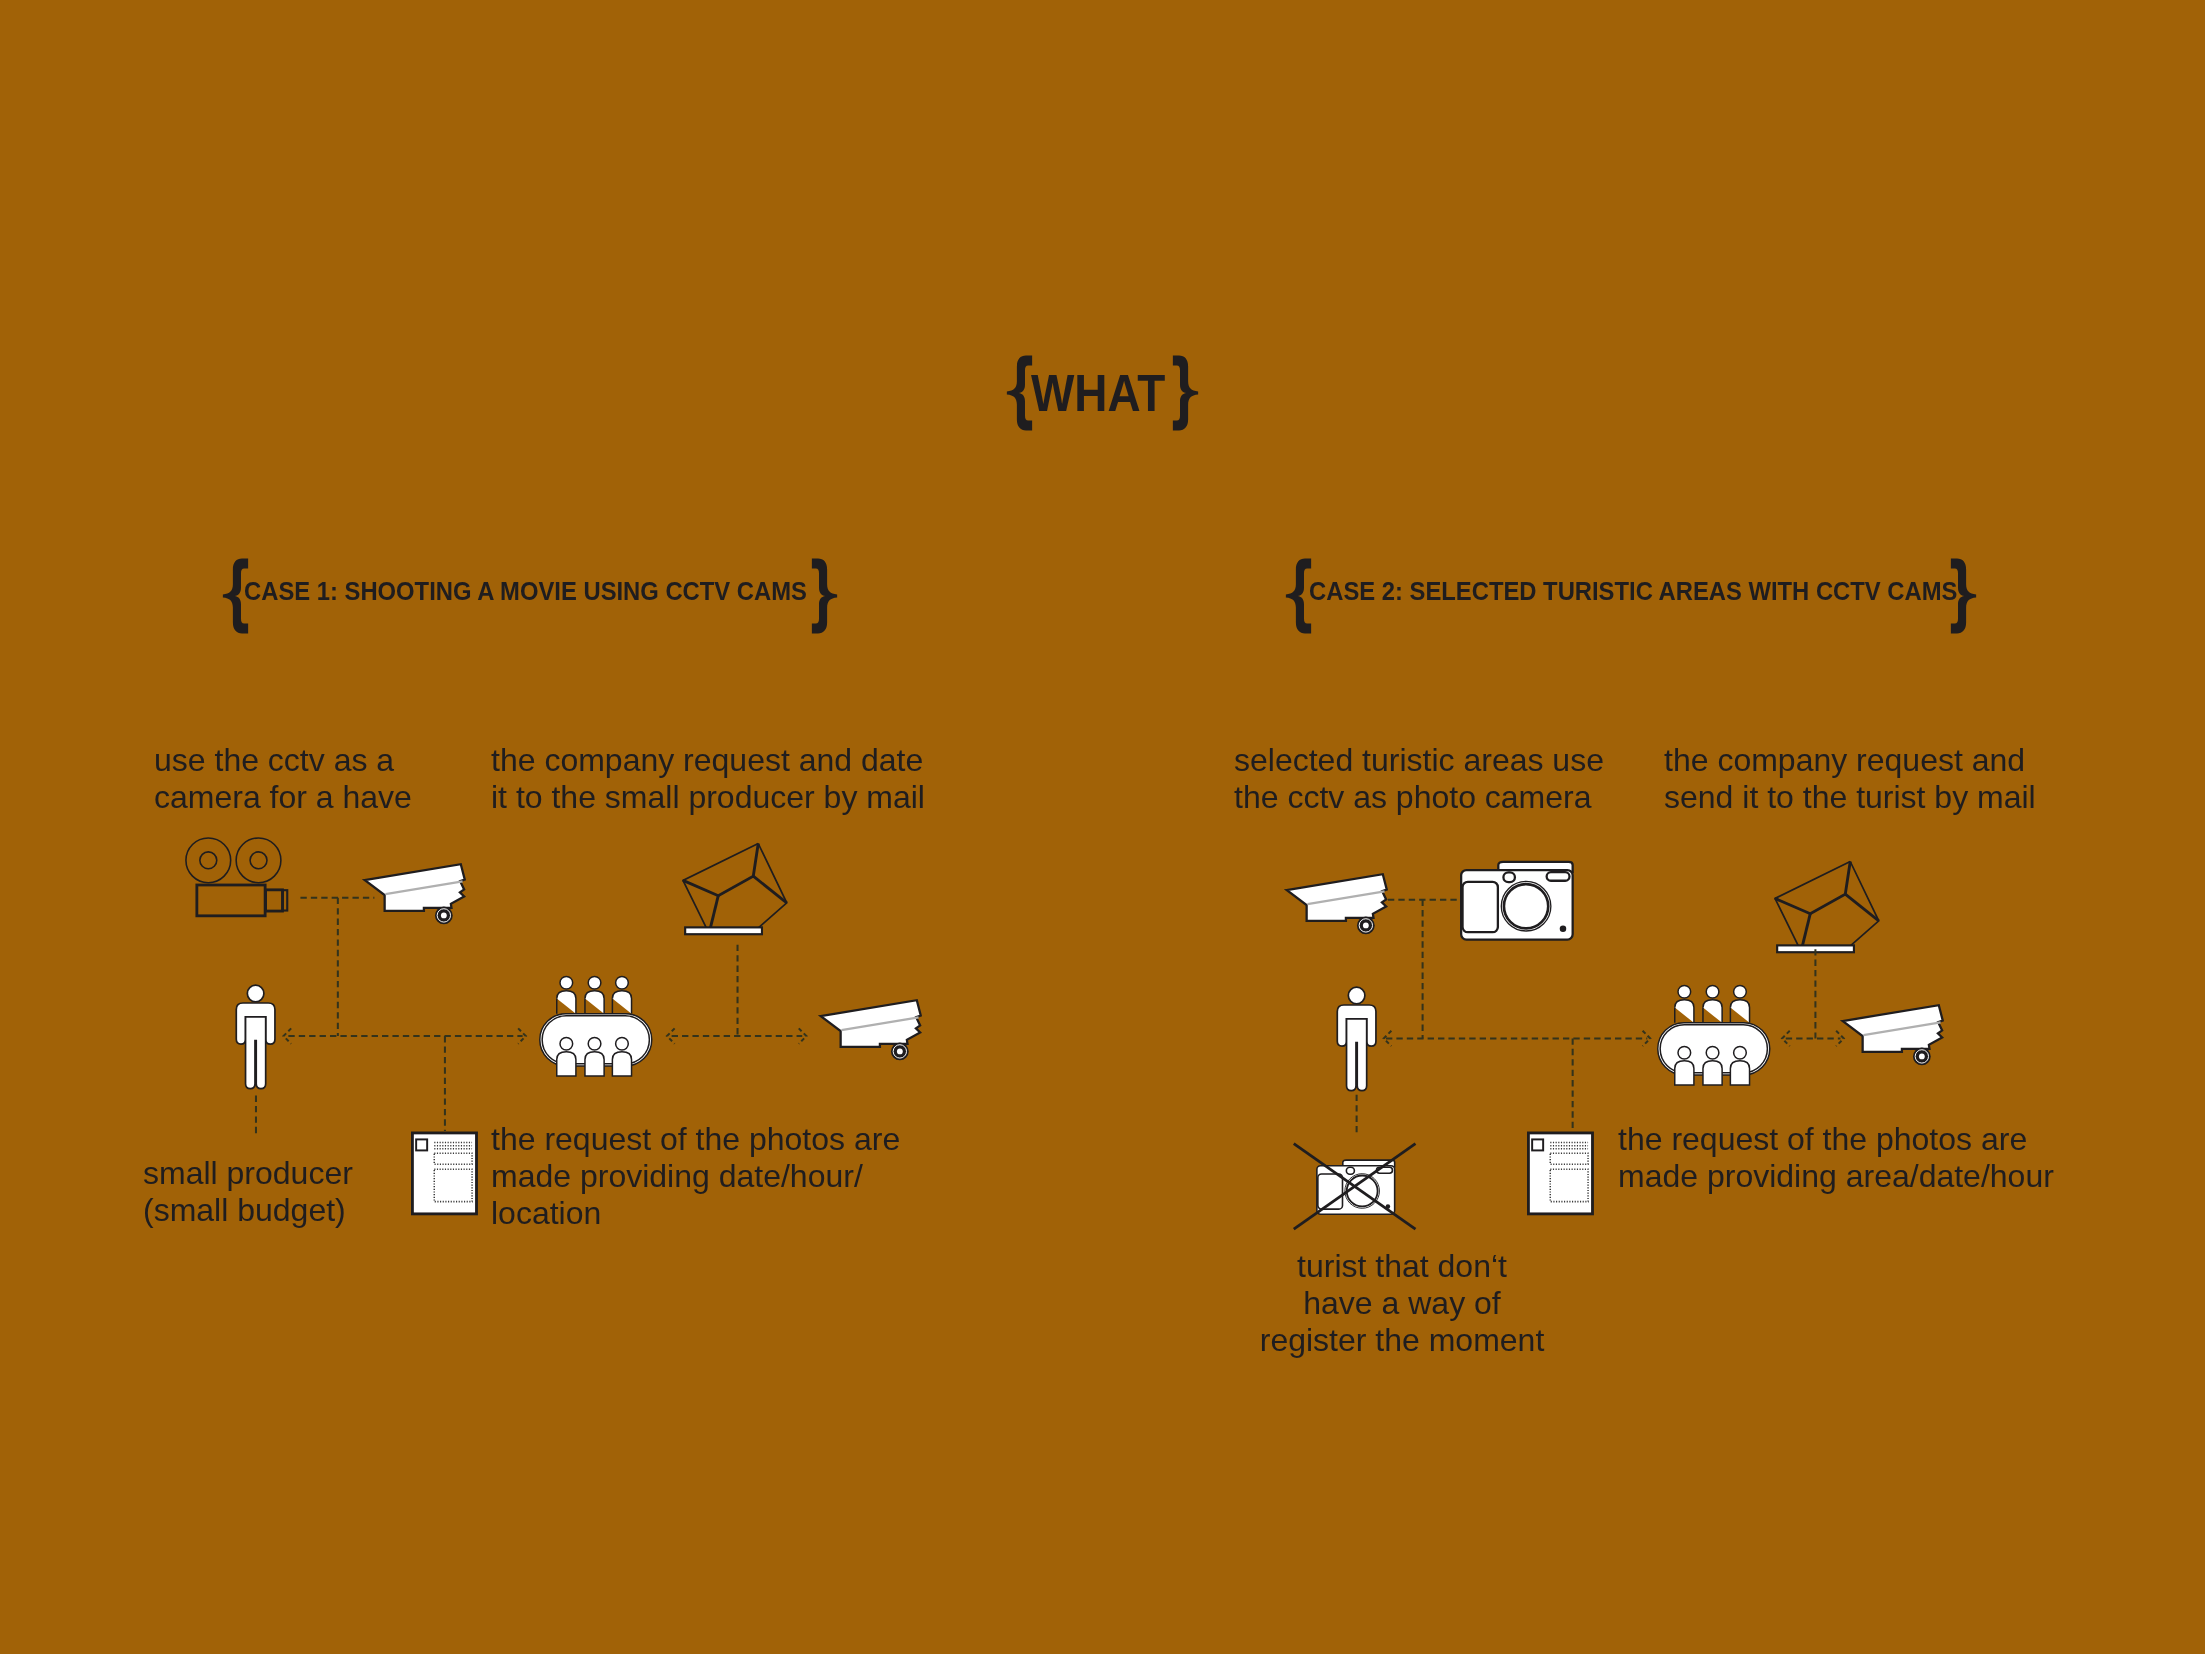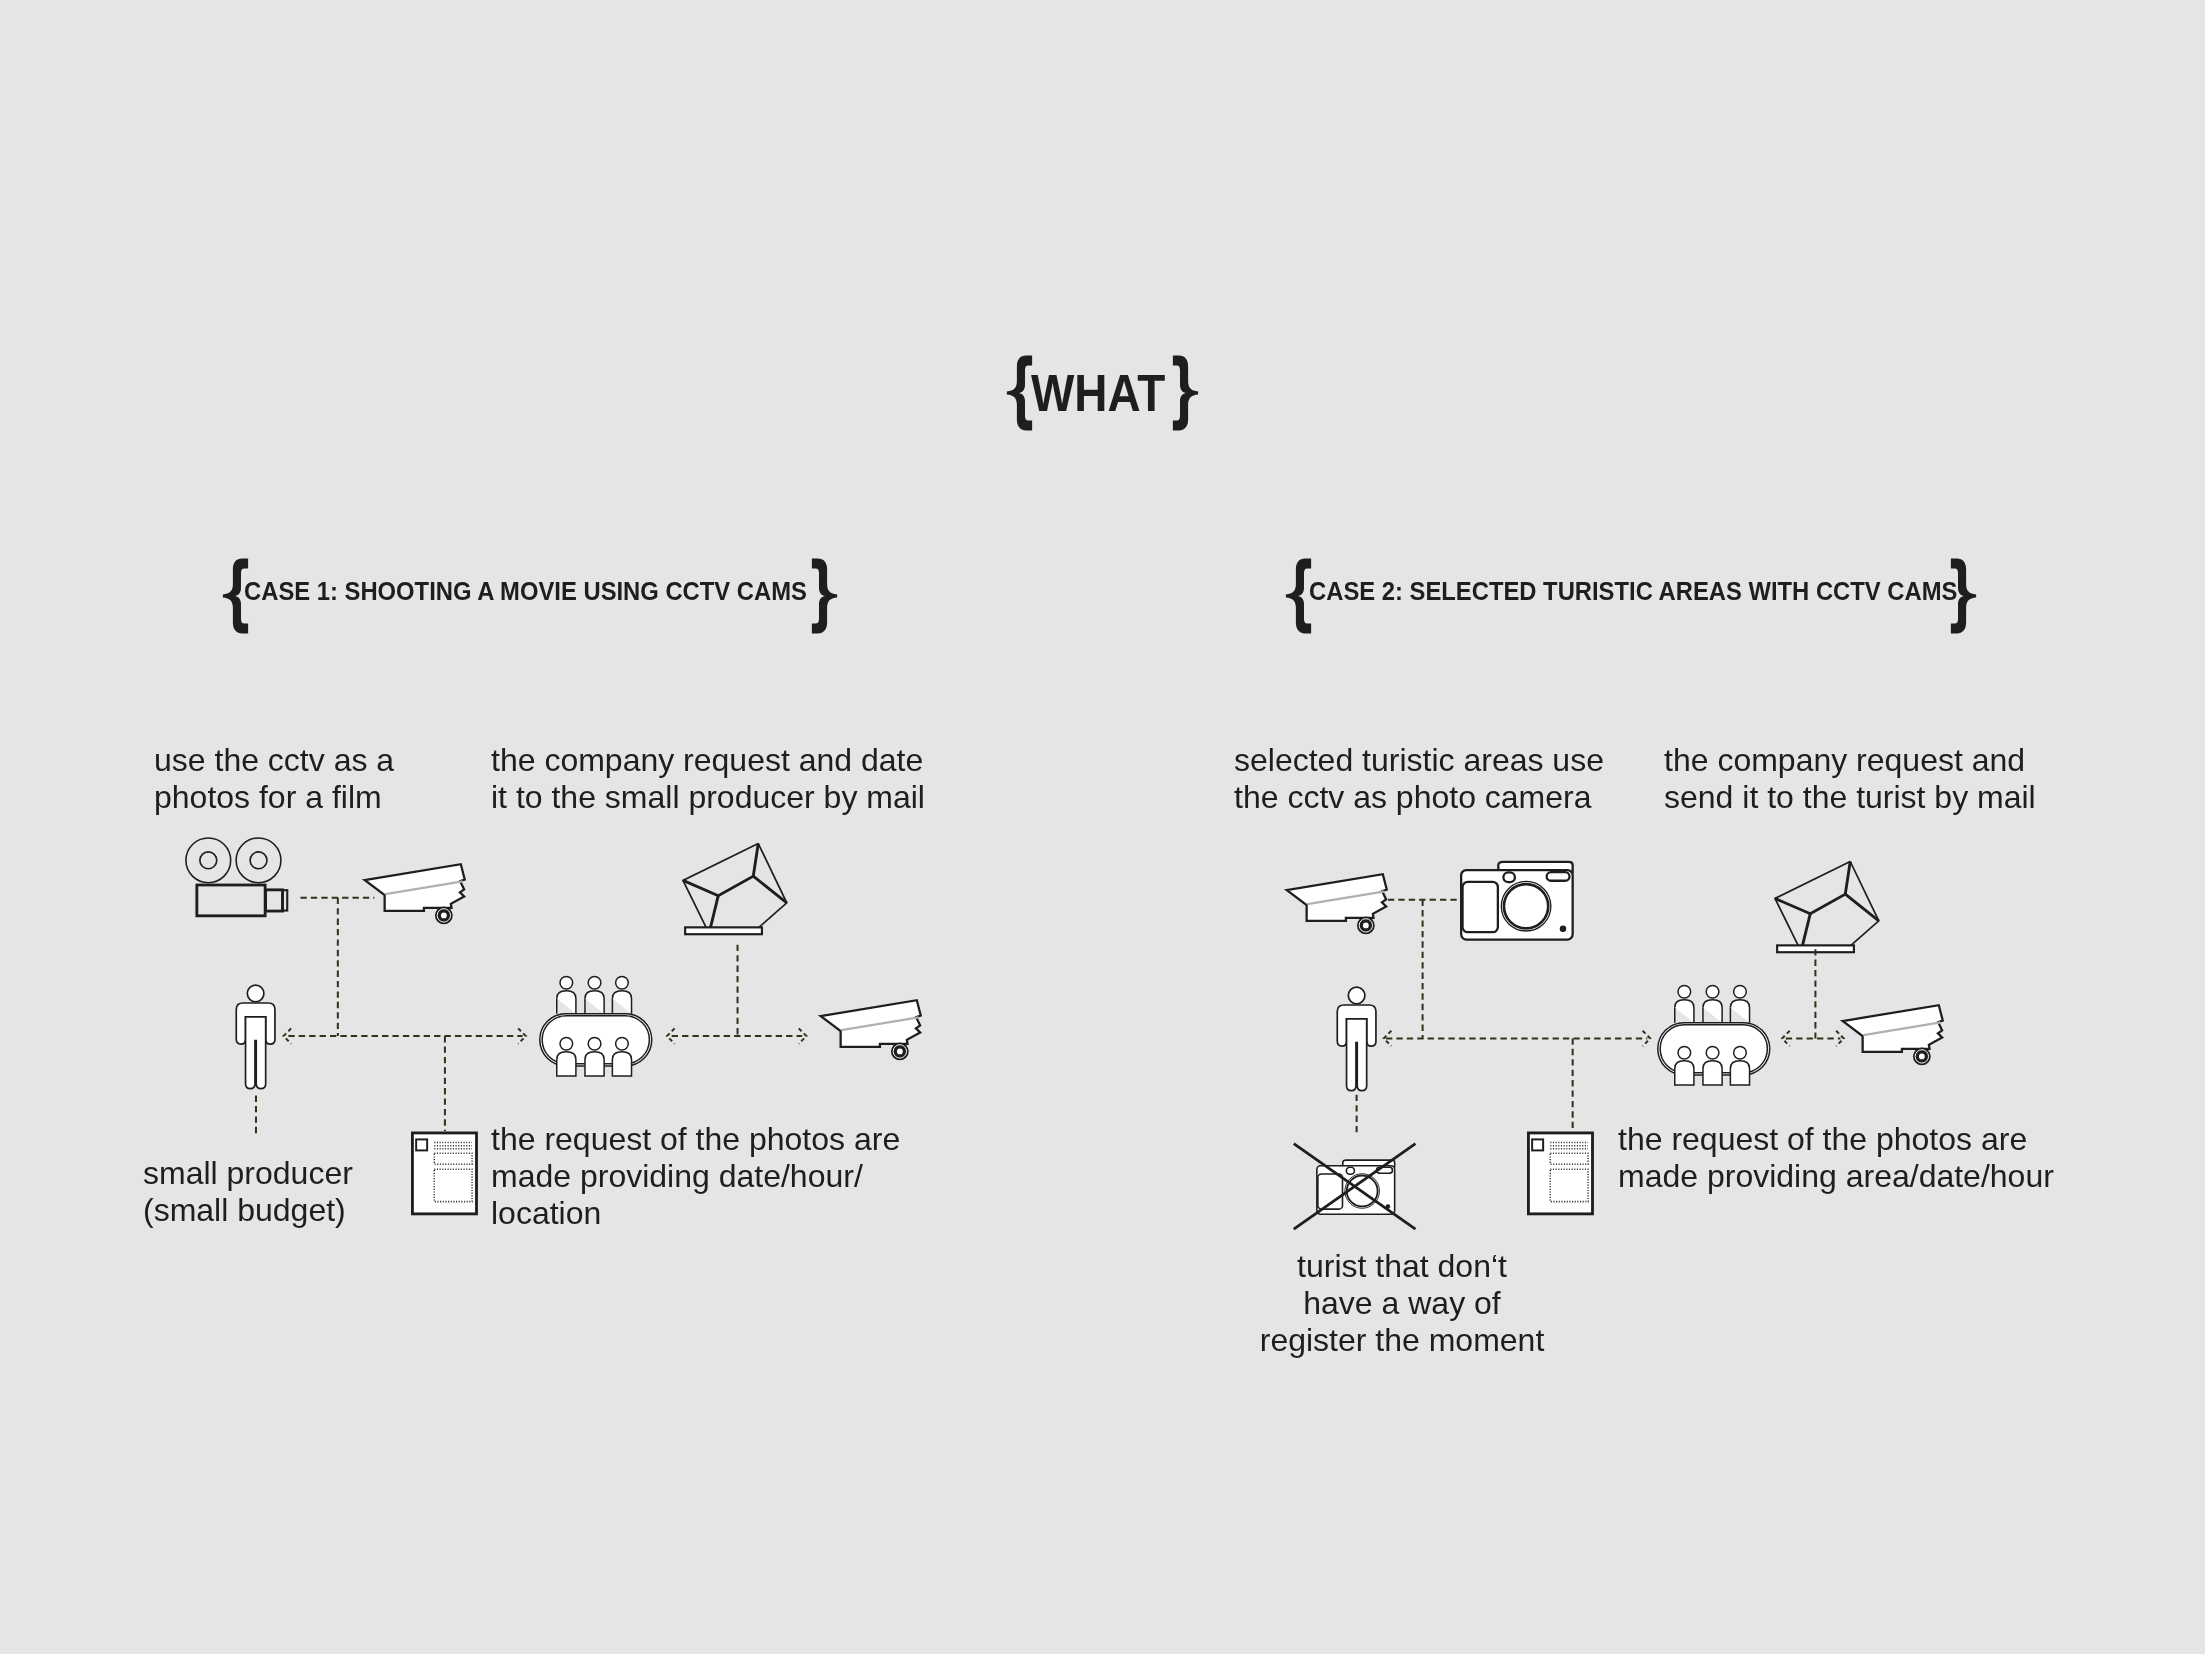--- a/index.html
+++ b/index.html
@@ -1,18 +1,18 @@
 <!DOCTYPE html>
 <html style="font-size:14px"><head>
 <meta charset="utf-8">
 <style>
   html,body{margin:0;padding:0;background:#ffffff;}
   body{width:2206px;height:1654px;overflow:hidden;
        font-family:"Liberation Sans",sans-serif;color:#1f1d1f;}
-  #stage{position:relative;width:2206px;height:1654px;background:#e5e5e5;}
+  #stage{position:relative;width:2206px;height:1654px;background:#a16207;}
   .abs{position:absolute;}
   svg{display:block;overflow:visible;}
 
   
   #title-text{left:1031px;top:368px;
          font-size:51px;font-weight:bold;line-height:1;
          transform:scaleX(0.9) translateZ(0);transform-origin:left top;white-space:nowrap;}
 
   
   .case-header{font-size:25.6px;font-weight:bold;white-space:nowrap;line-height:1;
@@ -144,21 +144,21 @@
     </g>
     <g fill="none" stroke="#33331c" stroke-width="2.3" stroke-dasharray="4.6 3.4">
       <path d="M329.7 1165.8 L321 1174.5 L329.7 1183.2"></path>
       <path d="M587 1165.8 L595.7 1174.5 L587 1183.2"></path>
       <path d="M764.4 1165.8 L755.7 1174.5 L764.4 1183.2"></path>
       <path d="M905.1 1165.8 L913.8 1174.5 L905.1 1183.2"></path>
     </g>
   </svg>
 
   <div class="abs lbl" style="left:154px;top:742px;">use the cctv as a
-photos for a film</div>
+camera for a have</div>
   <div class="abs lbl" style="left:491px;top:742px;">the company request and date
 it to the small producer by mail</div>
   <div class="abs lbl" style="left:143px;top:1155px;">small producer
 (small budget)</div>
   <div class="abs lbl" style="left:491px;top:1121px;">the request of the photos are
 made providing date/hour/
 location</div>
 
   <svg class="abs" style="left:1284px;top:872px;" width="108" height="65" viewBox="-2 -20 122 74">
     <path fill="#fff" stroke="#1f1d1f" stroke-width="2.6" stroke-linejoin="miter" d="M0.5 0.5 L110 -17.5 L114.5 0 L109.3 1.8 L113.8 11.2 L109 14.6 L113.8 19.2 L98.7 27.6 L99.4 32.2 L68 32.2 L68 35.6 L23.3 35.6 L23.3 17.6 Z"></path>

